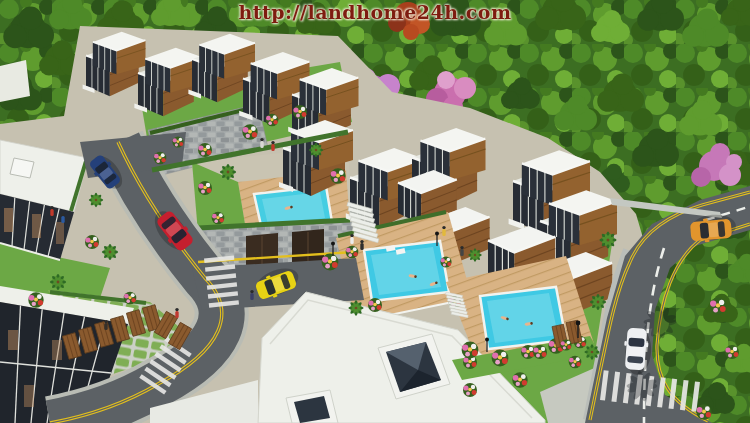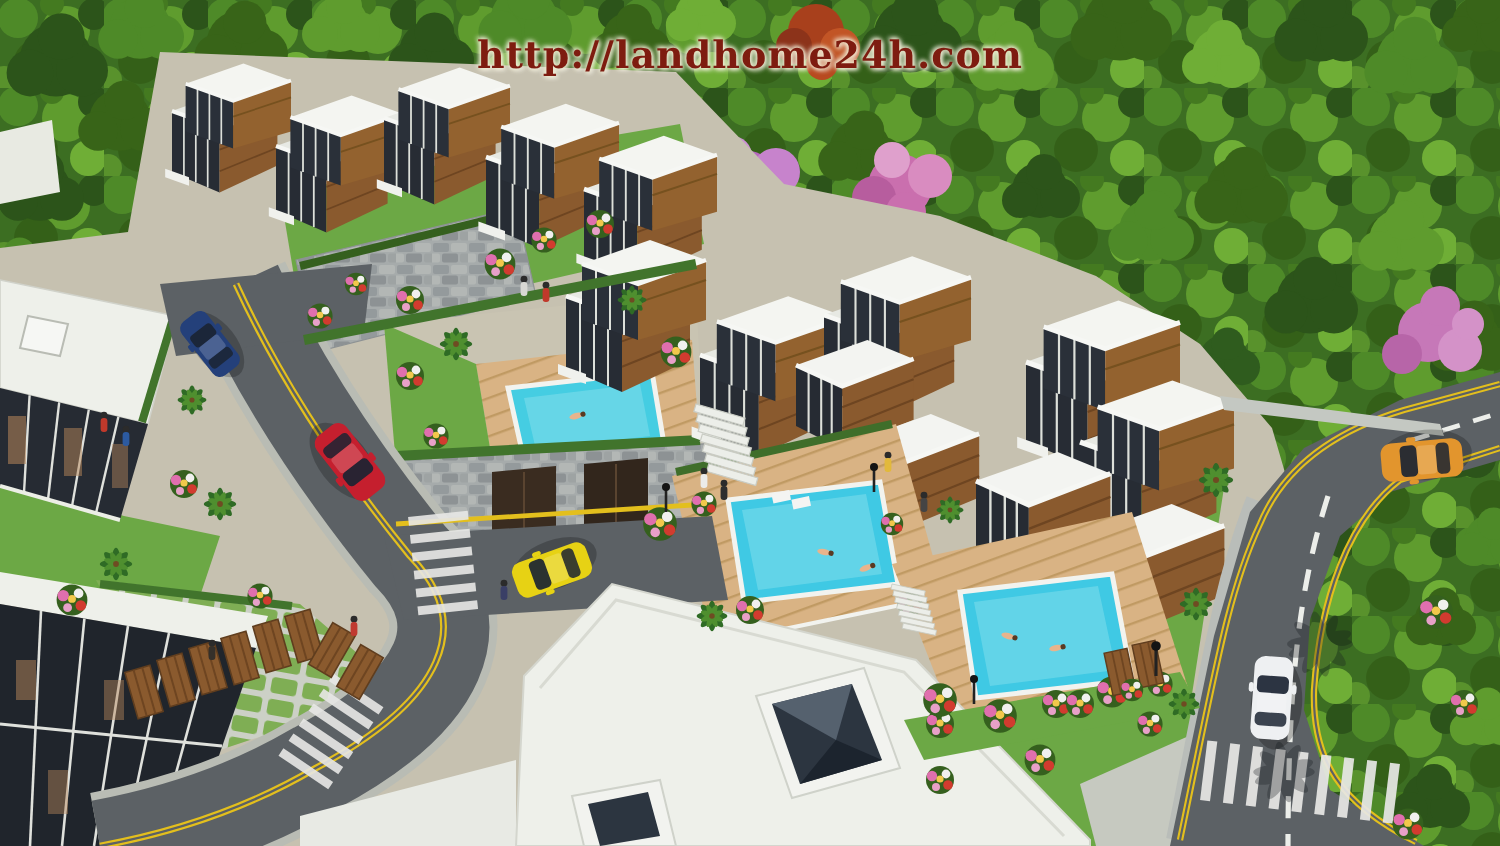--- a/index.html
+++ b/index.html
@@ -3,21 +3,21 @@
 <meta charset="utf-8">
 <style>
   html,body{margin:0;padding:0;background:#1a1a1a;}
   .stage{position:relative;width:750px;height:423px;overflow:hidden;background:#3c6e22;
          font-family:"DejaVu Sans",sans-serif;}
   .stage svg{position:absolute;left:0;top:0;}
   .watermark{position:absolute;top:1px;left:0;right:0;text-align:center;
     font-family:"DejaVu Serif",serif;font-weight:bold;font-size:19px;letter-spacing:.5px;
     color:#7e1c10;
     text-shadow:0 0 2px #f2ecce,0 0 3px #e8e4c8,1px 1px 2px rgba(255,255,255,.75),-1px -1px 2px rgba(255,255,255,.55);
-    user-select:none;margin-top:16px;}
+    user-select:none;}
 </style>
 </head>
 <body>
 
 <div class="stage">
 <svg width="750" height="423" viewBox="0 0 750 423">
 <defs>
   <pattern id="leaf" width="52" height="44" patternUnits="userSpaceOnUse">
     <rect width="52" height="44" fill="#3c6e22"></rect>
     <circle cx="9" cy="9" r="10" fill="#4e8a28"></circle>

